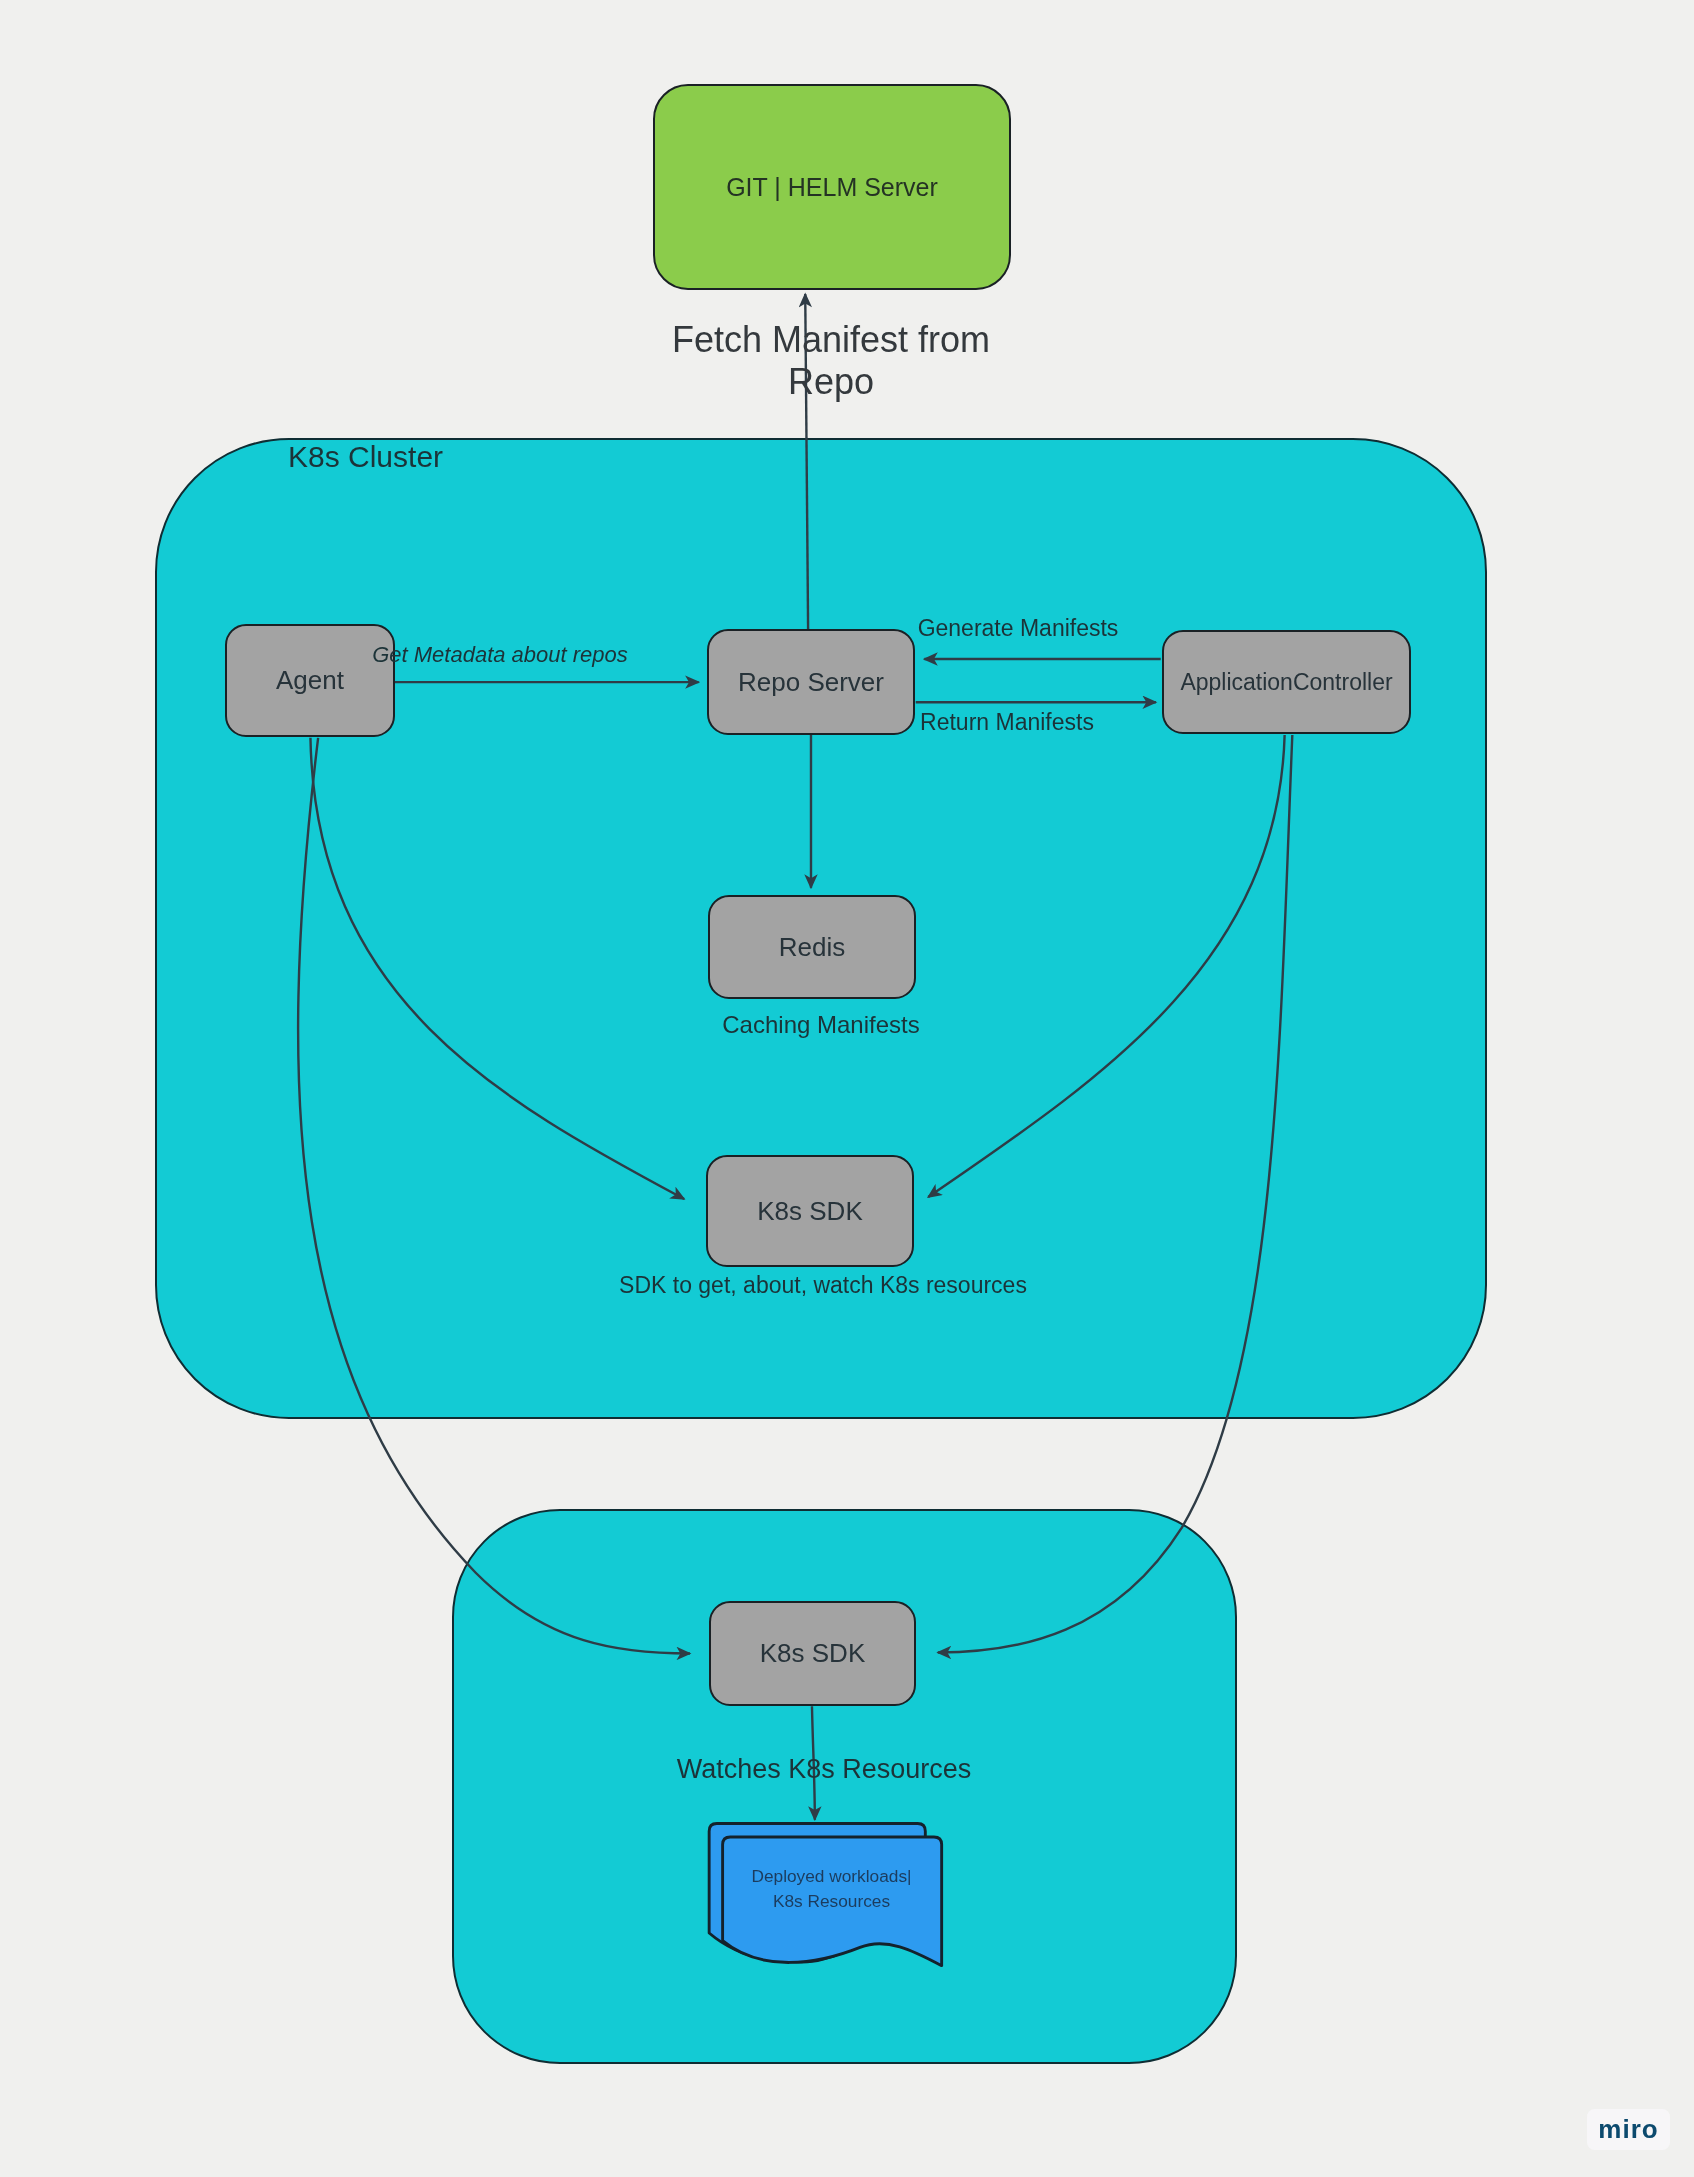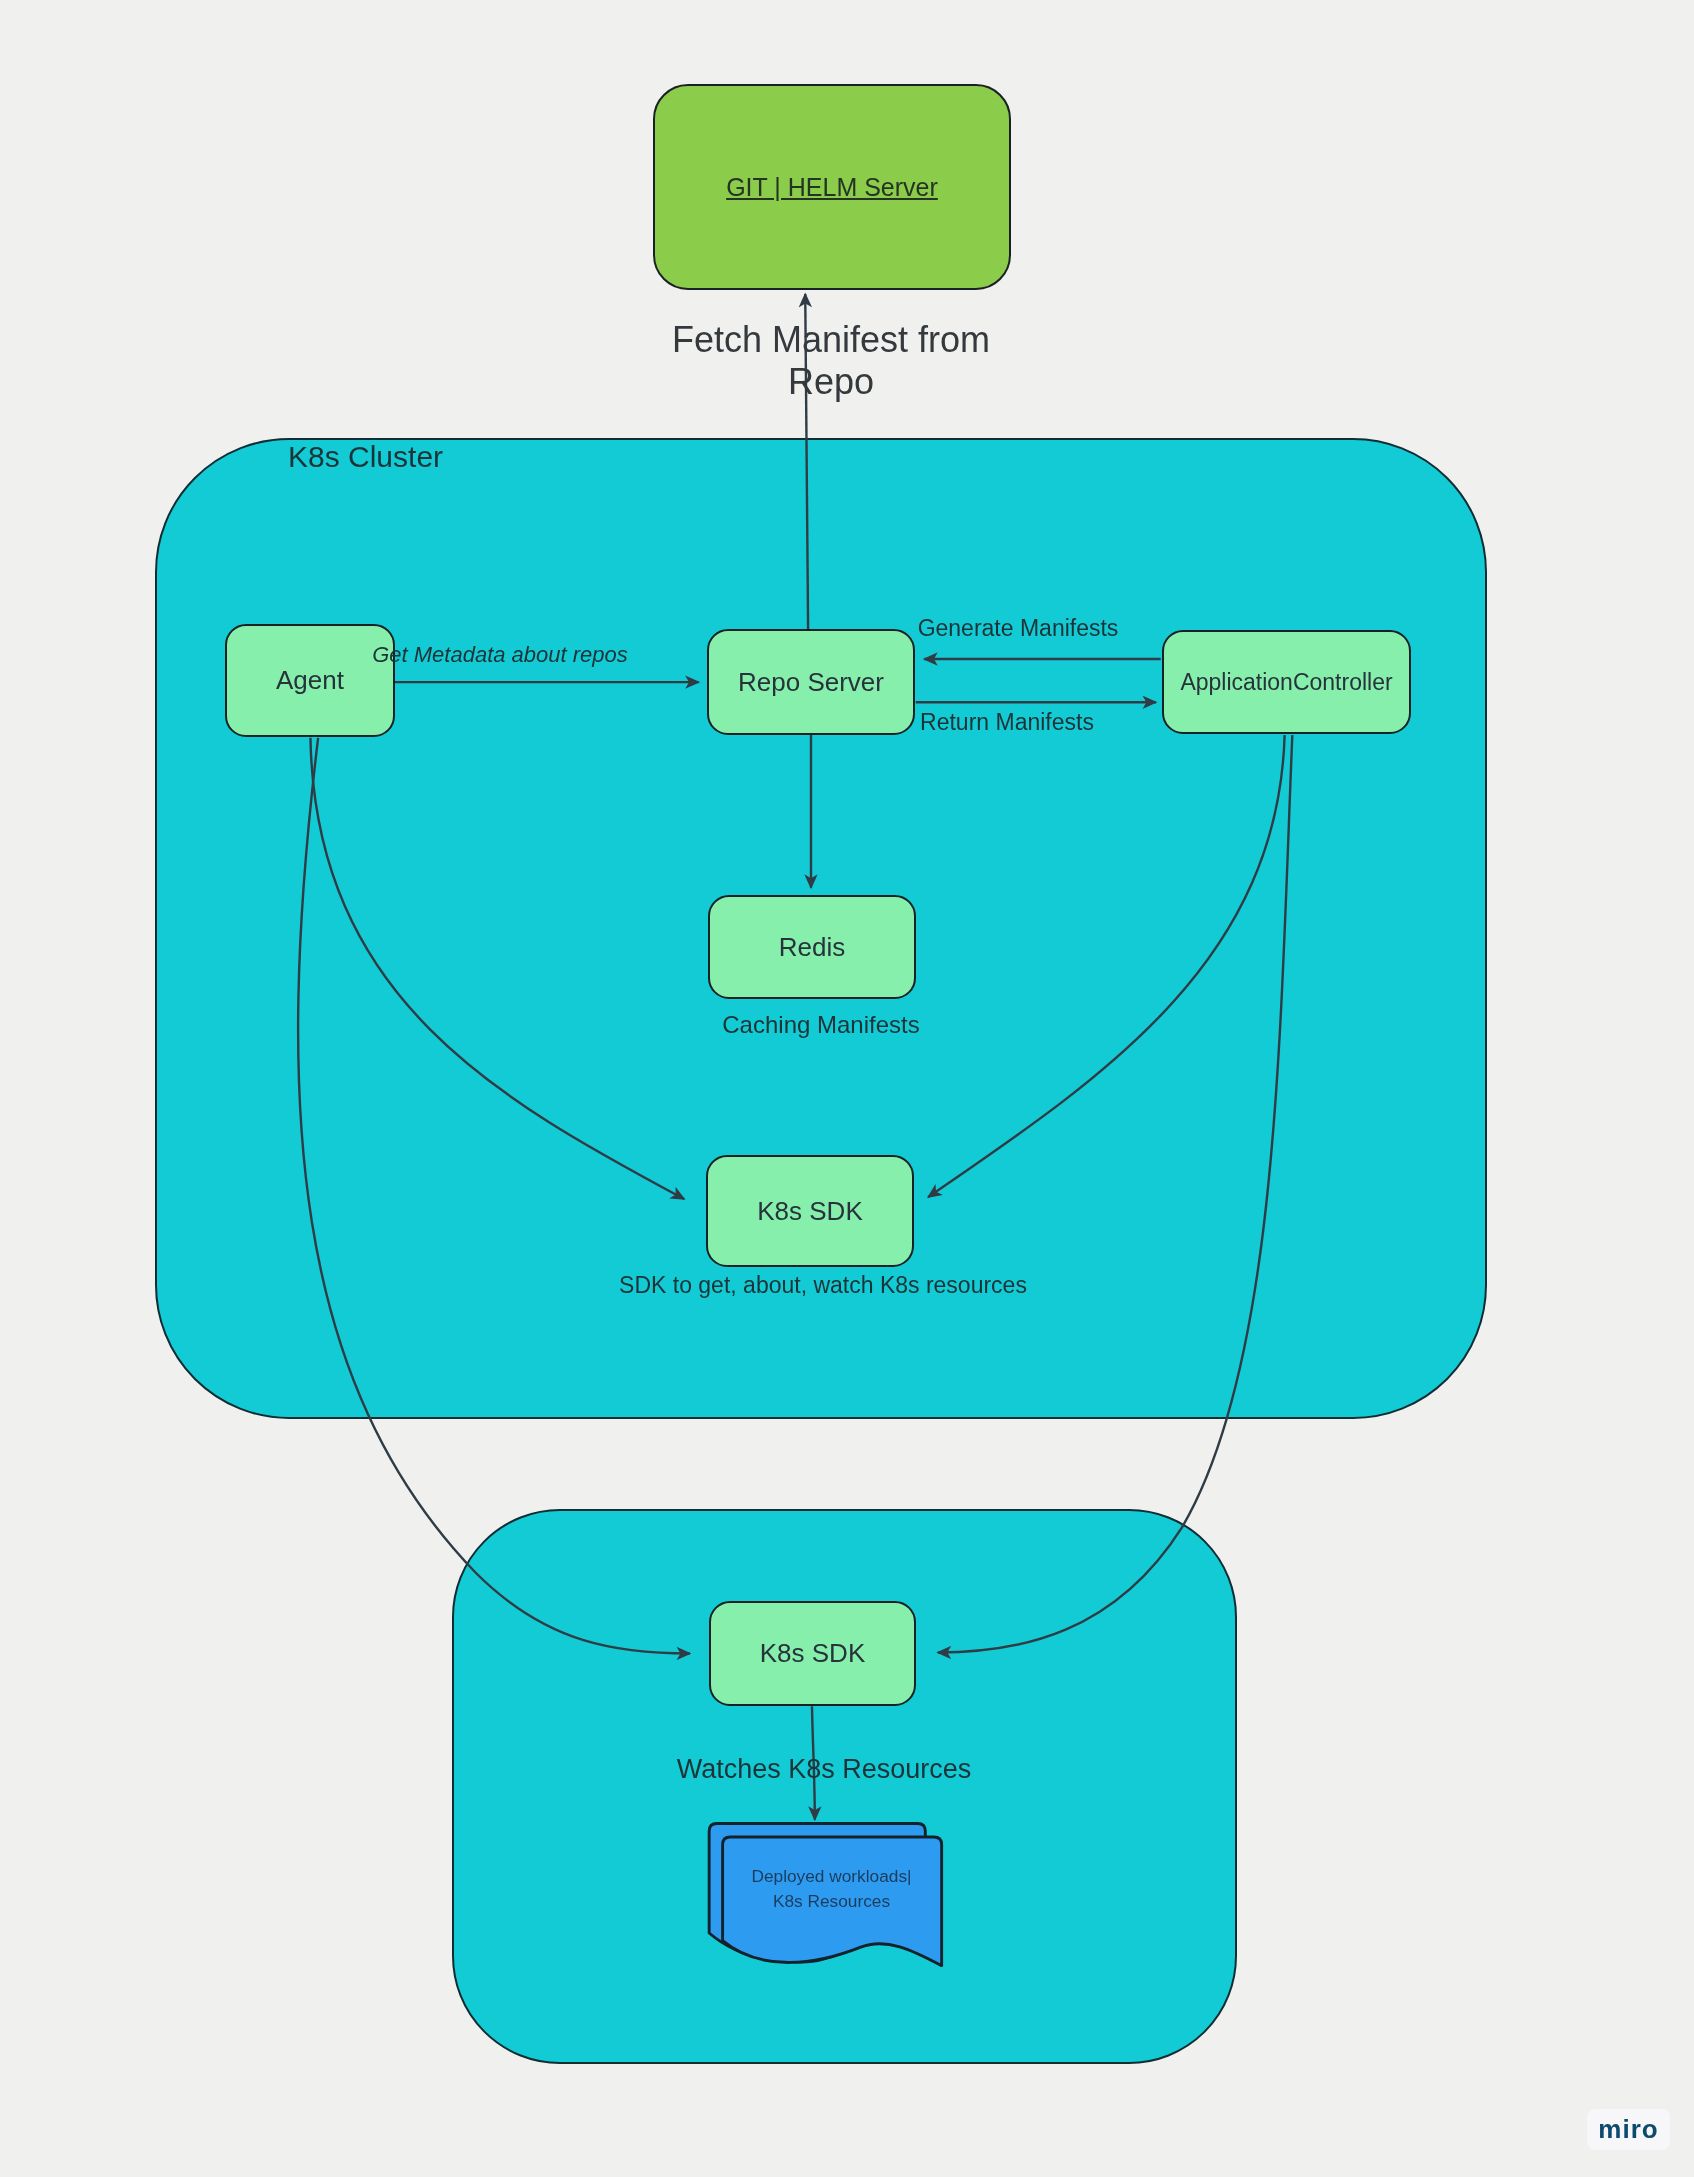--- a/index.html
+++ b/index.html
@@ -17,31 +17,31 @@
     box-sizing:border-box;
     z-index:1;
   }
   .cluster.main{left:155px;top:438px;width:1332px;height:981px;border-radius:134px;}
   .cluster.deploy{left:452px;top:1509px;width:785px;height:555px;border-radius:108px;}
   svg.connector-layer{
     position:absolute;left:0;top:0;z-index:2;
   }
   .node{
     position:absolute;
-    background:#86efac;
+    background:#a3a3a3;
     border:2.9px solid #1a2125;
     border-radius:21px;
     box-sizing:border-box;
     display:flex;align-items:center;justify-content:center;
     font-size:26px;color:#27333a;
     z-index:3;
     text-align:center;
   }
   .node.green{background:#8bcc4b;border-radius:35px;font-size:25px;color:#243324;}
-  .node.git{left:653px;top:84px;width:358px;height:206px;text-decoration:underline;}
+  .node.git{left:653px;top:84px;width:358px;height:206px;}
   .node.agent{left:225px;top:624px;width:170px;height:113px;}
   .node.repo{left:707px;top:629px;width:208px;height:106px;}
   .node.appctrl{left:1162px;top:630px;width:249px;height:104px;font-size:23px;}
   .node.redis{left:708px;top:895px;width:208px;height:104px;}
   .node.sdk1{left:706px;top:1155px;width:208px;height:112px;}
   .node.sdk2{left:709px;top:1601px;width:207px;height:105px;}
   .label{
     position:absolute;z-index:4;color:#1c3338;white-space:nowrap;
   }
   .label.center{text-align:center;white-space:normal;}

